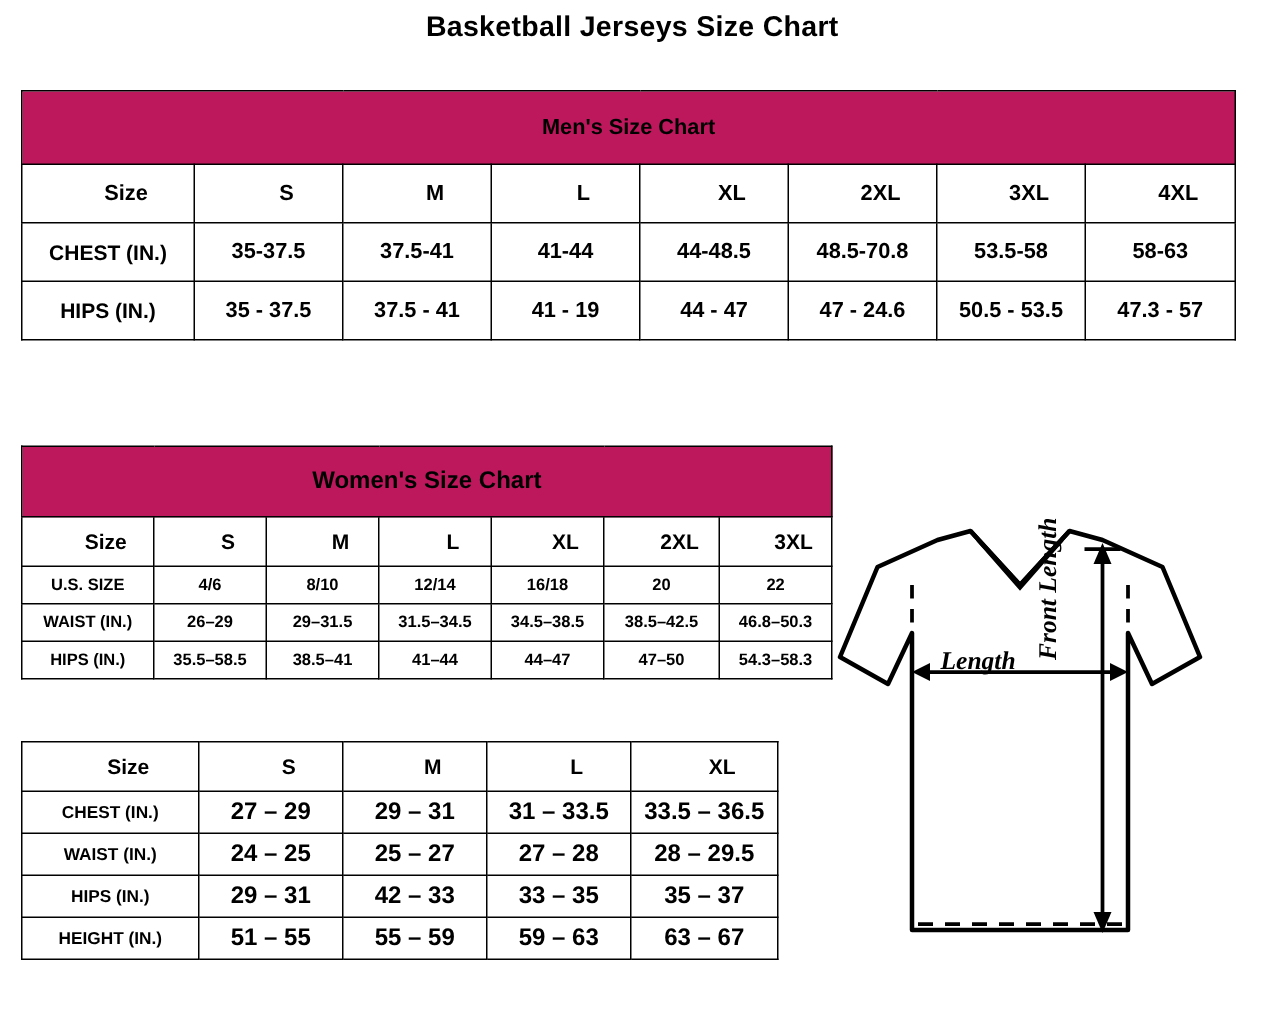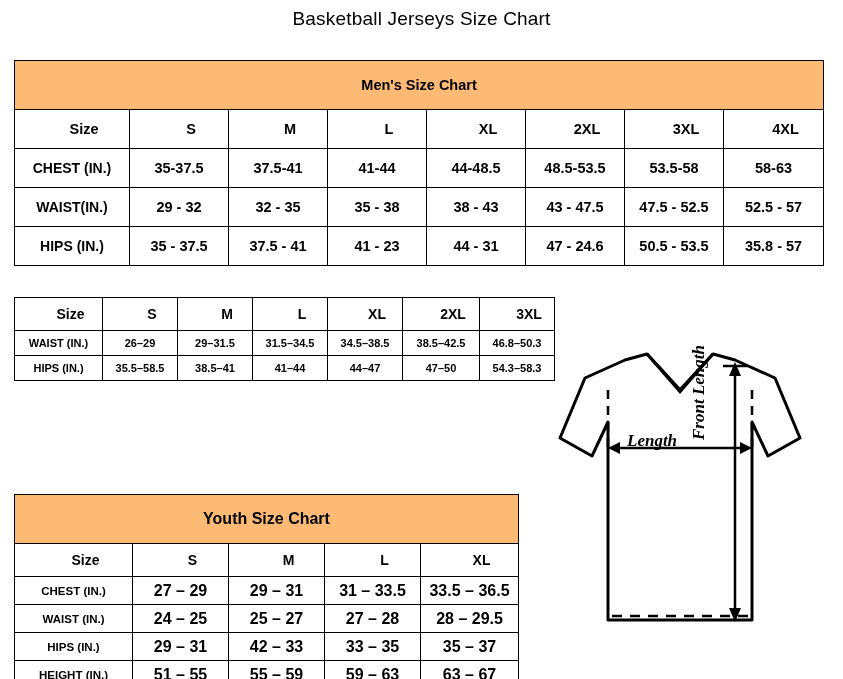--- a/index.html
+++ b/index.html
@@ -11,38 +11,38 @@
     width: 843px;
     height: 679px;
     position: relative;
     font-family: "Liberation Sans", sans-serif;
     color: #000000;
     overflow: hidden;
   }
   .page-title {
     text-align: center;
     font-size: 19px;
-    font-weight: normal;
+    font-weight: bold;
     padding-top: 8px;
     letter-spacing: 0.2px;
   }
 
   table {
     border-collapse: collapse;
     table-layout: fixed;
   }
   td, th {
     border: 1.5px solid #000;
     text-align: center;
     vertical-align: middle;
     font-weight: bold;
     background: #ffffff;
   }
   .tbl-header td {
-    background: #fdba74;
+    background: #be185d;
     font-size: 16px;
     font-weight: bold;
     padding: 8px 0;
   }
   .row-head td {
     background: #ffffff;
     padding-left: 25px;
   }
 
   
@@ -138,66 +138,68 @@
     <td>2XL</td>
     <td>3XL</td>
     <td>4XL</td>
   </tr>
   <tr>
     <td class="lbl">CHEST (IN.)</td>
     <td>35-37.5</td>
     <td>37.5-41</td>
     <td>41-44</td>
     <td>44-48.5</td>
-    <td>48.5-53.5</td>
+    <td>48.5-70.8</td>
     <td>53.5-58</td>
     <td>58-63</td>
-  </tr>
-  <tr>
-    <td class="lbl">WAIST(IN.)</td>
-    <td>29 - 32</td>
-    <td>32 - 35</td>
-    <td>35 - 38</td>
-    <td>38 - 43</td>
-    <td>43 - 47.5</td>
-    <td>47.5 - 52.5</td>
-    <td>52.5 - 57</td>
   </tr>
   <tr>
     <td class="lbl">HIPS (IN.)</td>
     <td>35 - 37.5</td>
     <td>37.5 - 41</td>
-    <td>41 - 23</td>
-    <td>44 - 31</td>
+    <td>41 - 19</td>
+    <td>44 - 47</td>
     <td>47 - 24.6</td>
     <td>50.5 - 53.5</td>
-    <td>35.8 - 57</td>
+    <td>47.3 - 57</td>
   </tr>
 </tbody>
   </table>
 
 <table id="women-table">
   <colgroup>
     <col style="width:88px">
       <col style="width:75px">
       <col style="width:75px">
       <col style="width:75px">
     <col style="width:75px">
       <col style="width:77px">
       <col style="width:75px">
   </colgroup>
   <tbody>
+      <tr class="tbl-header">
+    <td colspan="7">Women's Size Chart</td>
+  </tr>
   <tr class="row-head size-row">
     <td>Size</td>
     <td>S</td>
     <td>M</td>
     <td>L</td>
     <td>XL</td>
     <td>2XL</td>
     <td>3XL</td>
+  </tr>
+  <tr>
+    <td class="lbl">U.S. SIZE</td>
+    <td>4/6</td>
+    <td>8/10</td>
+    <td>12/14</td>
+    <td>16/18</td>
+    <td>20</td>
+    <td>22</td>
   </tr>
   <tr>
     <td class="lbl">WAIST  (IN.)</td>
     <td>26–29</td>
     <td>29–31.5</td>
     <td>31.5–34.5</td>
     <td>34.5–38.5</td>
     <td>38.5–42.5</td>
     <td>46.8–50.3</td>
   </tr>
@@ -215,23 +217,20 @@
 
 <table id="youth-table">
   <colgroup>
     <col style="width:118px">
       <col style="width:96px">
       <col style="width:96px">
       <col style="width:96px">
       <col style="width:98px">
   </colgroup>
   <tbody>
-      <tr class="tbl-header">
-    <td colspan="5">Youth Size Chart</td>
-  </tr>
   <tr class="row-head size-row">
     <td>Size</td>
     <td>S</td>
     <td>M</td>
     <td>L</td>
     <td>XL</td>
   </tr>
   <tr>
     <td class="lbl">CHEST (IN.)</td>
     <td>27 – 29</td>

